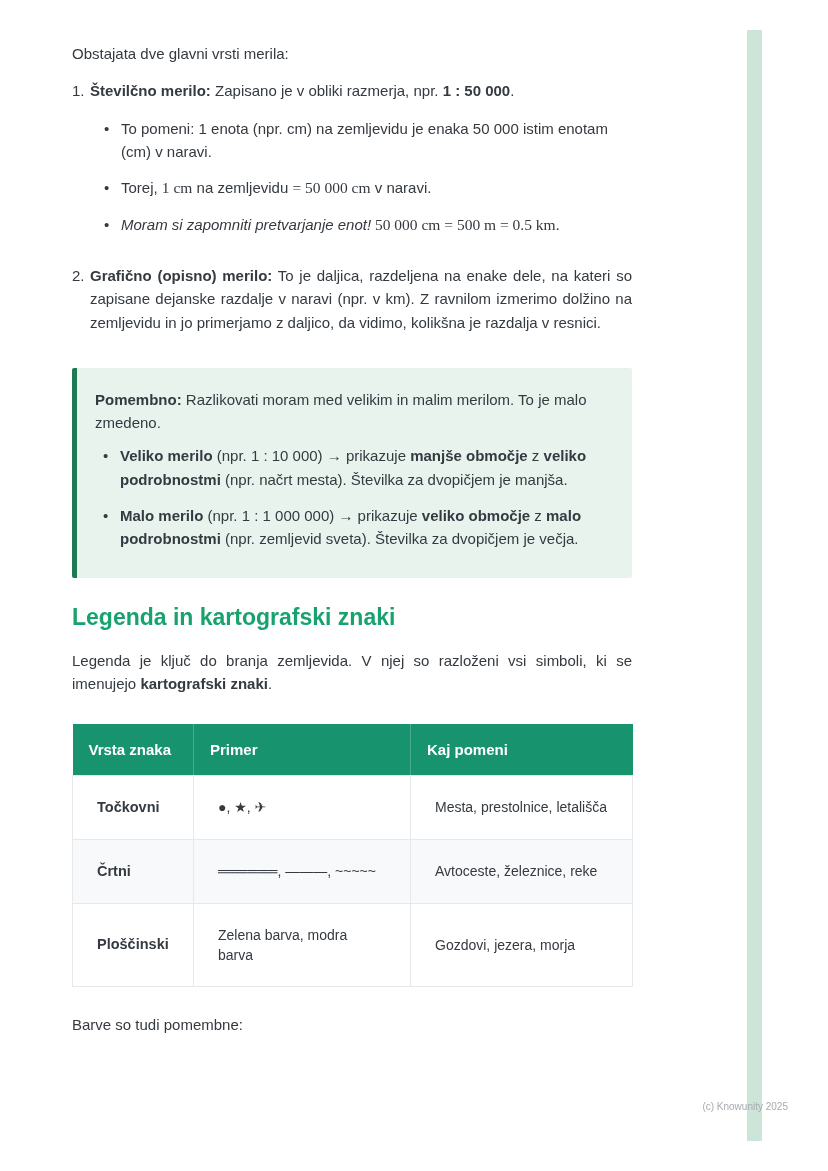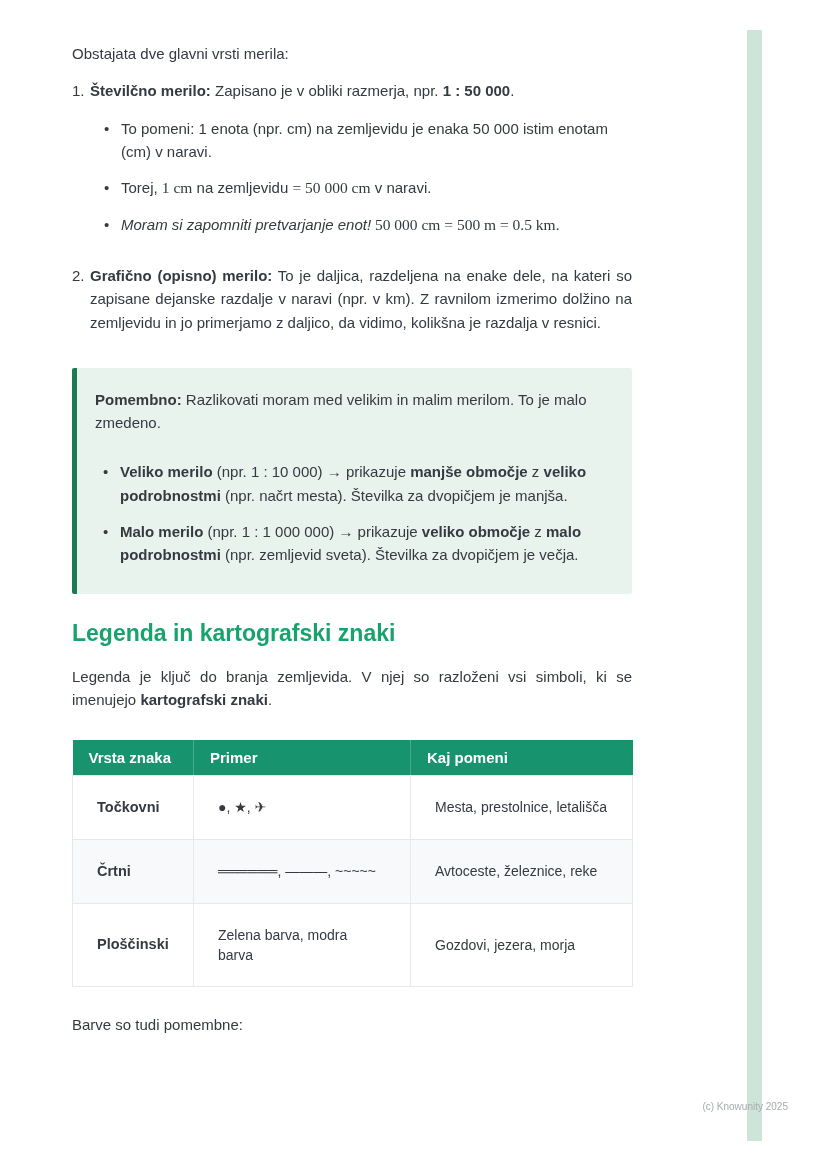--- a/index.html
+++ b/index.html
@@ -26,29 +26,29 @@
   .olnum{width:18px;flex:none;font-size:15px;line-height:1.55}
   .olbody{flex:1;min-width:0}
   .bullets{margin-top:14px;padding-left:14px}
   .bullet{display:flex;margin-bottom:13px}
   .bullet::before{content:"•";width:17px;flex:none;font-size:15px;line-height:1.55}
   .btext{flex:1;font-size:15px;line-height:1.55}
   .math{font-family:"Liberation Serif",serif;font-size:15.5px}
   .italic{font-style:italic}
   .callout{margin-top:34px;background:var(--callout-bg);border-left:5px solid var(--callout-border);
     padding:20px 22px 15px 18px;border-radius:2px}
-  .callout .bullets{margin-top:26px;padding-left:8px}
+  .callout .bullets{margin-top:10px;padding-left:8px}
   .heading{margin-top:25px;font-size:23px;line-height:1.3;font-weight:700;color:var(--accent)}
   .para{margin-top:16px}
   .symtable{margin-top:28px;width:560px;border-collapse:collapse;table-layout:fixed}
   .symtable col.c1{width:121px}
   .symtable col.c2{width:217px}
   .symtable col.c3{width:222px}
   .symtable th{background:var(--table-head);color:#fff;font-size:15px;font-weight:700;text-align:left;
-    padding:7px 16px;vertical-align:middle;line-height:1.4;border-right:1px solid rgba(255,255,255,.22)}
+    padding:15px 16px;vertical-align:middle;line-height:1.4;border-right:1px solid rgba(255,255,255,.22)}
   .symtable th:last-child{border-right:none}
   .symtable td{padding:21px 24px;font-size:14px;line-height:1.45;vertical-align:middle;background:#fff;
     border:1px solid var(--border)}
   .symtable tbody tr:nth-child(2) td{background:var(--stripe)}
   .symtable td.cat{font-weight:700;font-size:14.5px}
   .outro{margin-top:26px}
   .footer{position:absolute;top:1101px;right:40px;font-size:10px;color:var(--muted);z-index:2}
 </style>
 </head>
 <body>

